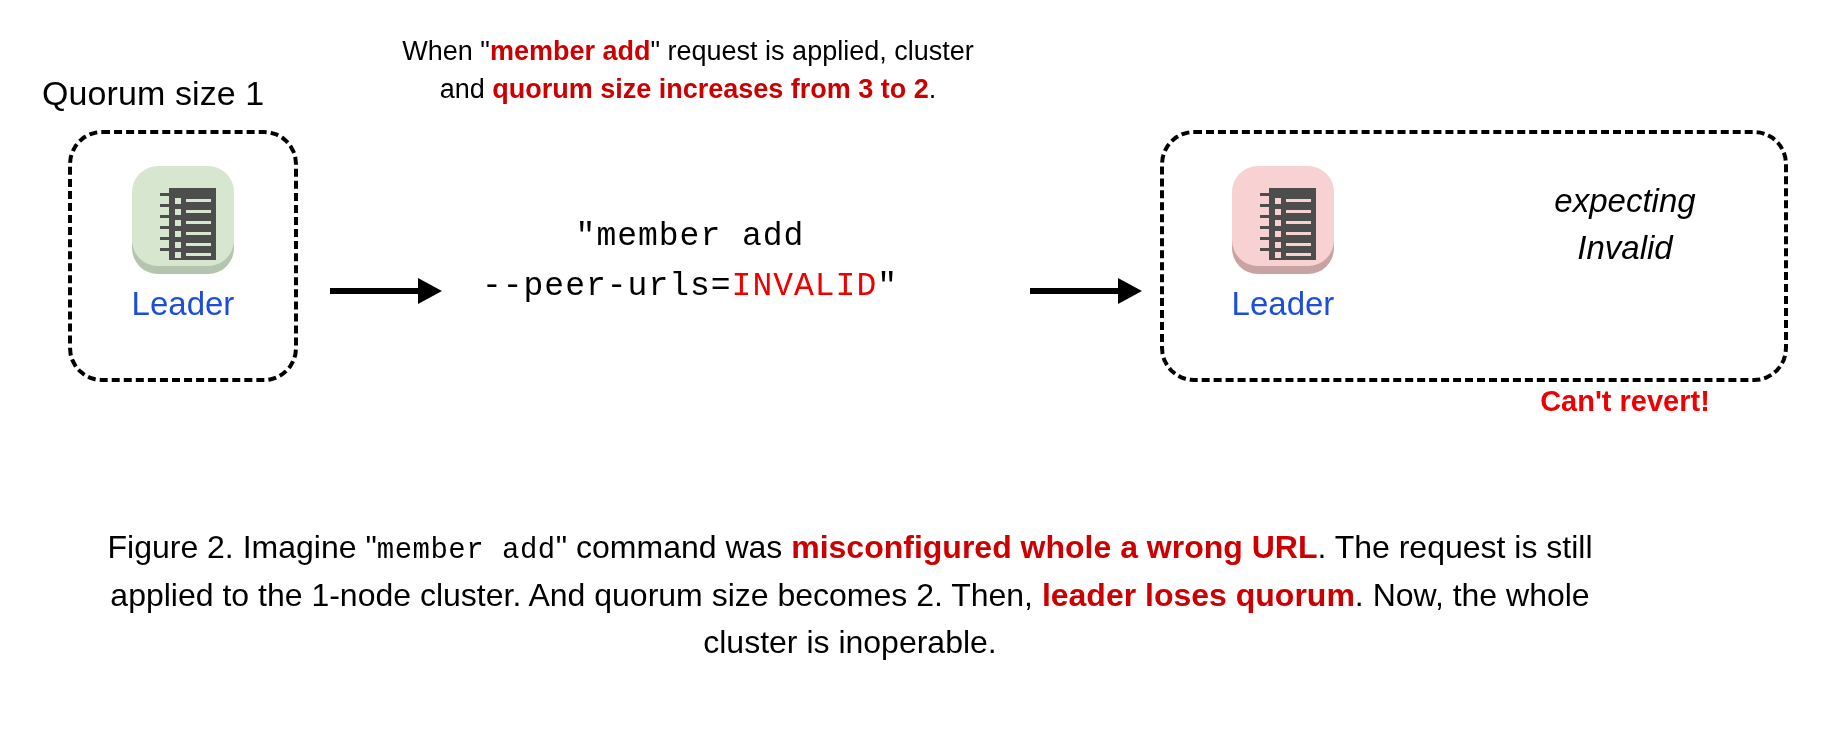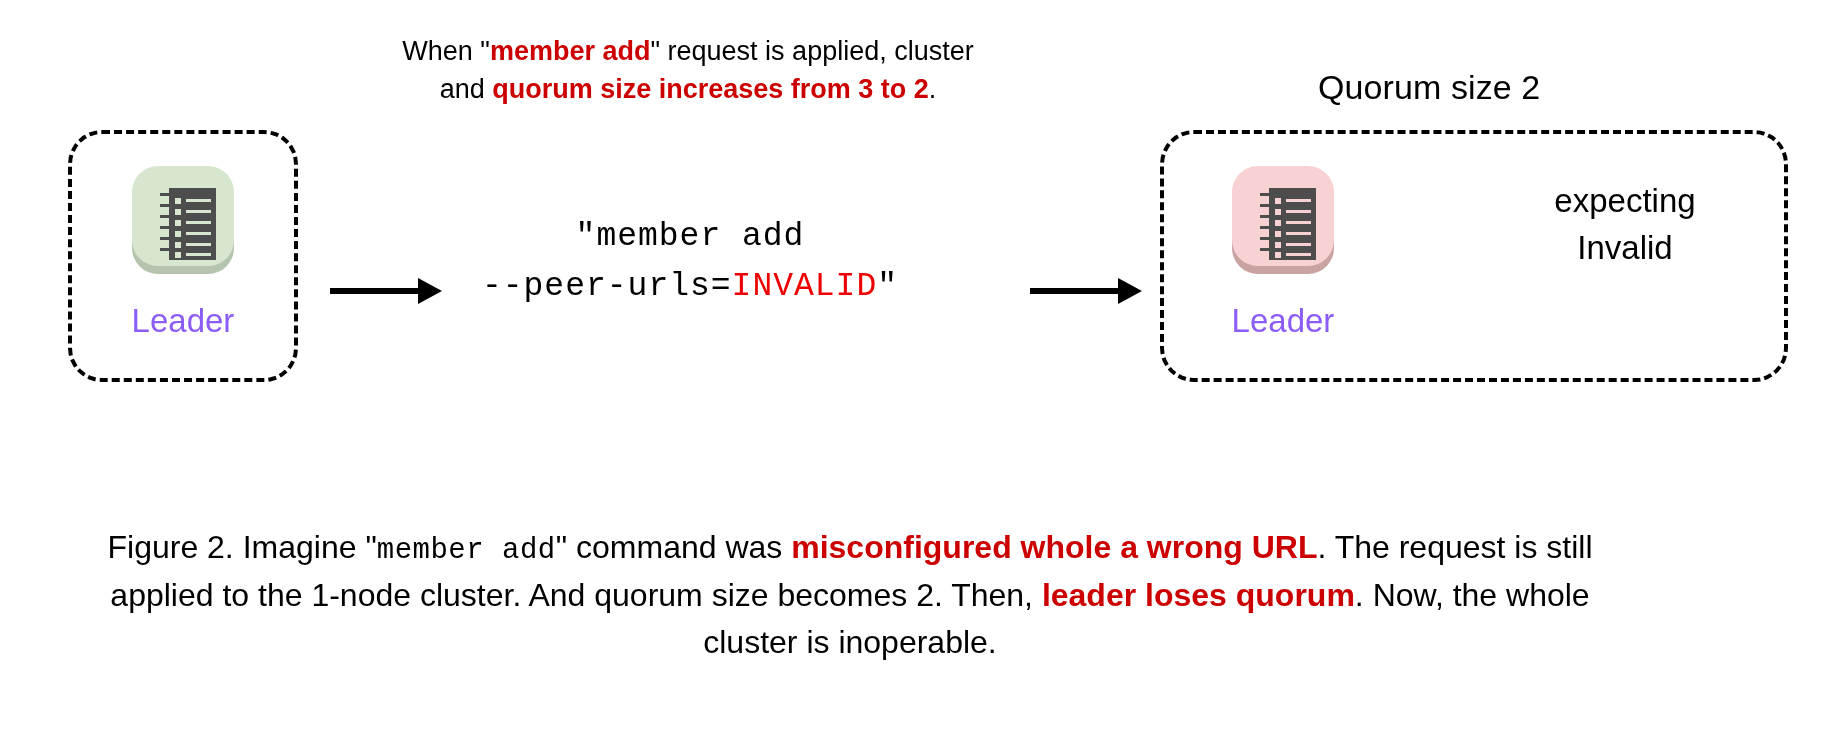--- a/index.html
+++ b/index.html
@@ -121,24 +121,24 @@
   .nb-line {
     position: absolute;
     left: 26px;
     width: 25px;
     height: 3px;
   }
   .fg-green { background: #d7e7cf; }
   .fg-pink  { background: #f8d2d2; }
 
   .node-label {
-    margin-top: 24px;
+    margin-top: 7px;
     font-size: 33px;
     line-height: 1.05;
-    color: #8b5cf6;
+    color: #1d4ed8;
     white-space: nowrap;
   }
 
   
   #annotation {
     left: 398px;
     top: 32px;
     width: 580px;
     text-align: center;
     font-size: 27px;
@@ -184,20 +184,21 @@
   #arrow-2 { left: 1030px; top: 278px; width: 112px; }
   #arrow-2 .arrow-shaft { width: 90px; }
   #arrow-2 .arrow-head  { left: 88px; }
 
   
   #expect-text {
     left: 1480px;
     top: 178px;
     width: 290px;
     text-align: center;
+    font-style: italic;
     font-size: 33px;
     line-height: 1.42;
     color: #000;
   }
   #cant-revert {
     left: 1480px;
     top: 385px;
     width: 290px;
     text-align: center;
     font-size: 29px;
@@ -216,20 +217,21 @@
     line-height: 1.46;
     color: #000;
   }
   #figure-caption .mono { font-size: 29px; letter-spacing: 0.5px; }
 </style>
 </head>
 <body>
 
 <div id="page">
 
+  <div class="abs quorum-heading" id="quorum-heading-left">Quorum size 1</div>
 
   <div class="abs cluster-box" id="cluster-box-left"></div>
 
   <div class="node" id="node-left">
     <div class="node-icon-wrap">
       <div class="node-icon-shadow shade-green"></div>
       <div class="node-icon-tile tile-green">
         <div class="notebook">
           <div class="nb-body"></div>
           <div class="nb-ring" style="top:5px"></div>
@@ -267,21 +269,20 @@
 
   <div class="arrow" id="arrow-1">
     <div class="arrow-shaft"></div>
     <div class="arrow-head"></div>
   </div>
   <div class="arrow" id="arrow-2">
     <div class="arrow-shaft"></div>
     <div class="arrow-head"></div>
   </div>
 
-  <div class="abs quorum-heading" id="quorum-heading-right">Quorum size 2</div>
 
   <div class="abs cluster-box" id="cluster-box-right"></div>
 
   <div class="node" id="node-right">
     <div class="node-icon-wrap">
       <div class="node-icon-shadow shade-pink"></div>
       <div class="node-icon-tile tile-pink">
         <div class="notebook">
           <div class="nb-body"></div>
           <div class="nb-ring" style="top:5px"></div>
@@ -306,18 +307,19 @@
       </div>
     </div>
     <div class="node-label">Leader</div>
   </div>
 
   <div class="abs" id="expect-text">
     <div>expecting</div>
     <div>Invalid</div>
   </div>
 
+  <div class="abs" id="cant-revert">Can't revert!</div>
 
   <div class="abs" id="figure-caption">
     <span class="ital">Figure 2.</span><span> Imagine "</span><span class="mono">member add</span><span>" command was </span><span class="red-bold">misconfigured whole a wrong URL</span><span>. The request is still applied to the 1-node cluster. And quorum size becomes 2. Then, </span><span class="red-bold">leader loses quorum</span><span>. Now, the whole cluster is inoperable.</span>
   </div>
 
 </div>
 
 </body></html>

